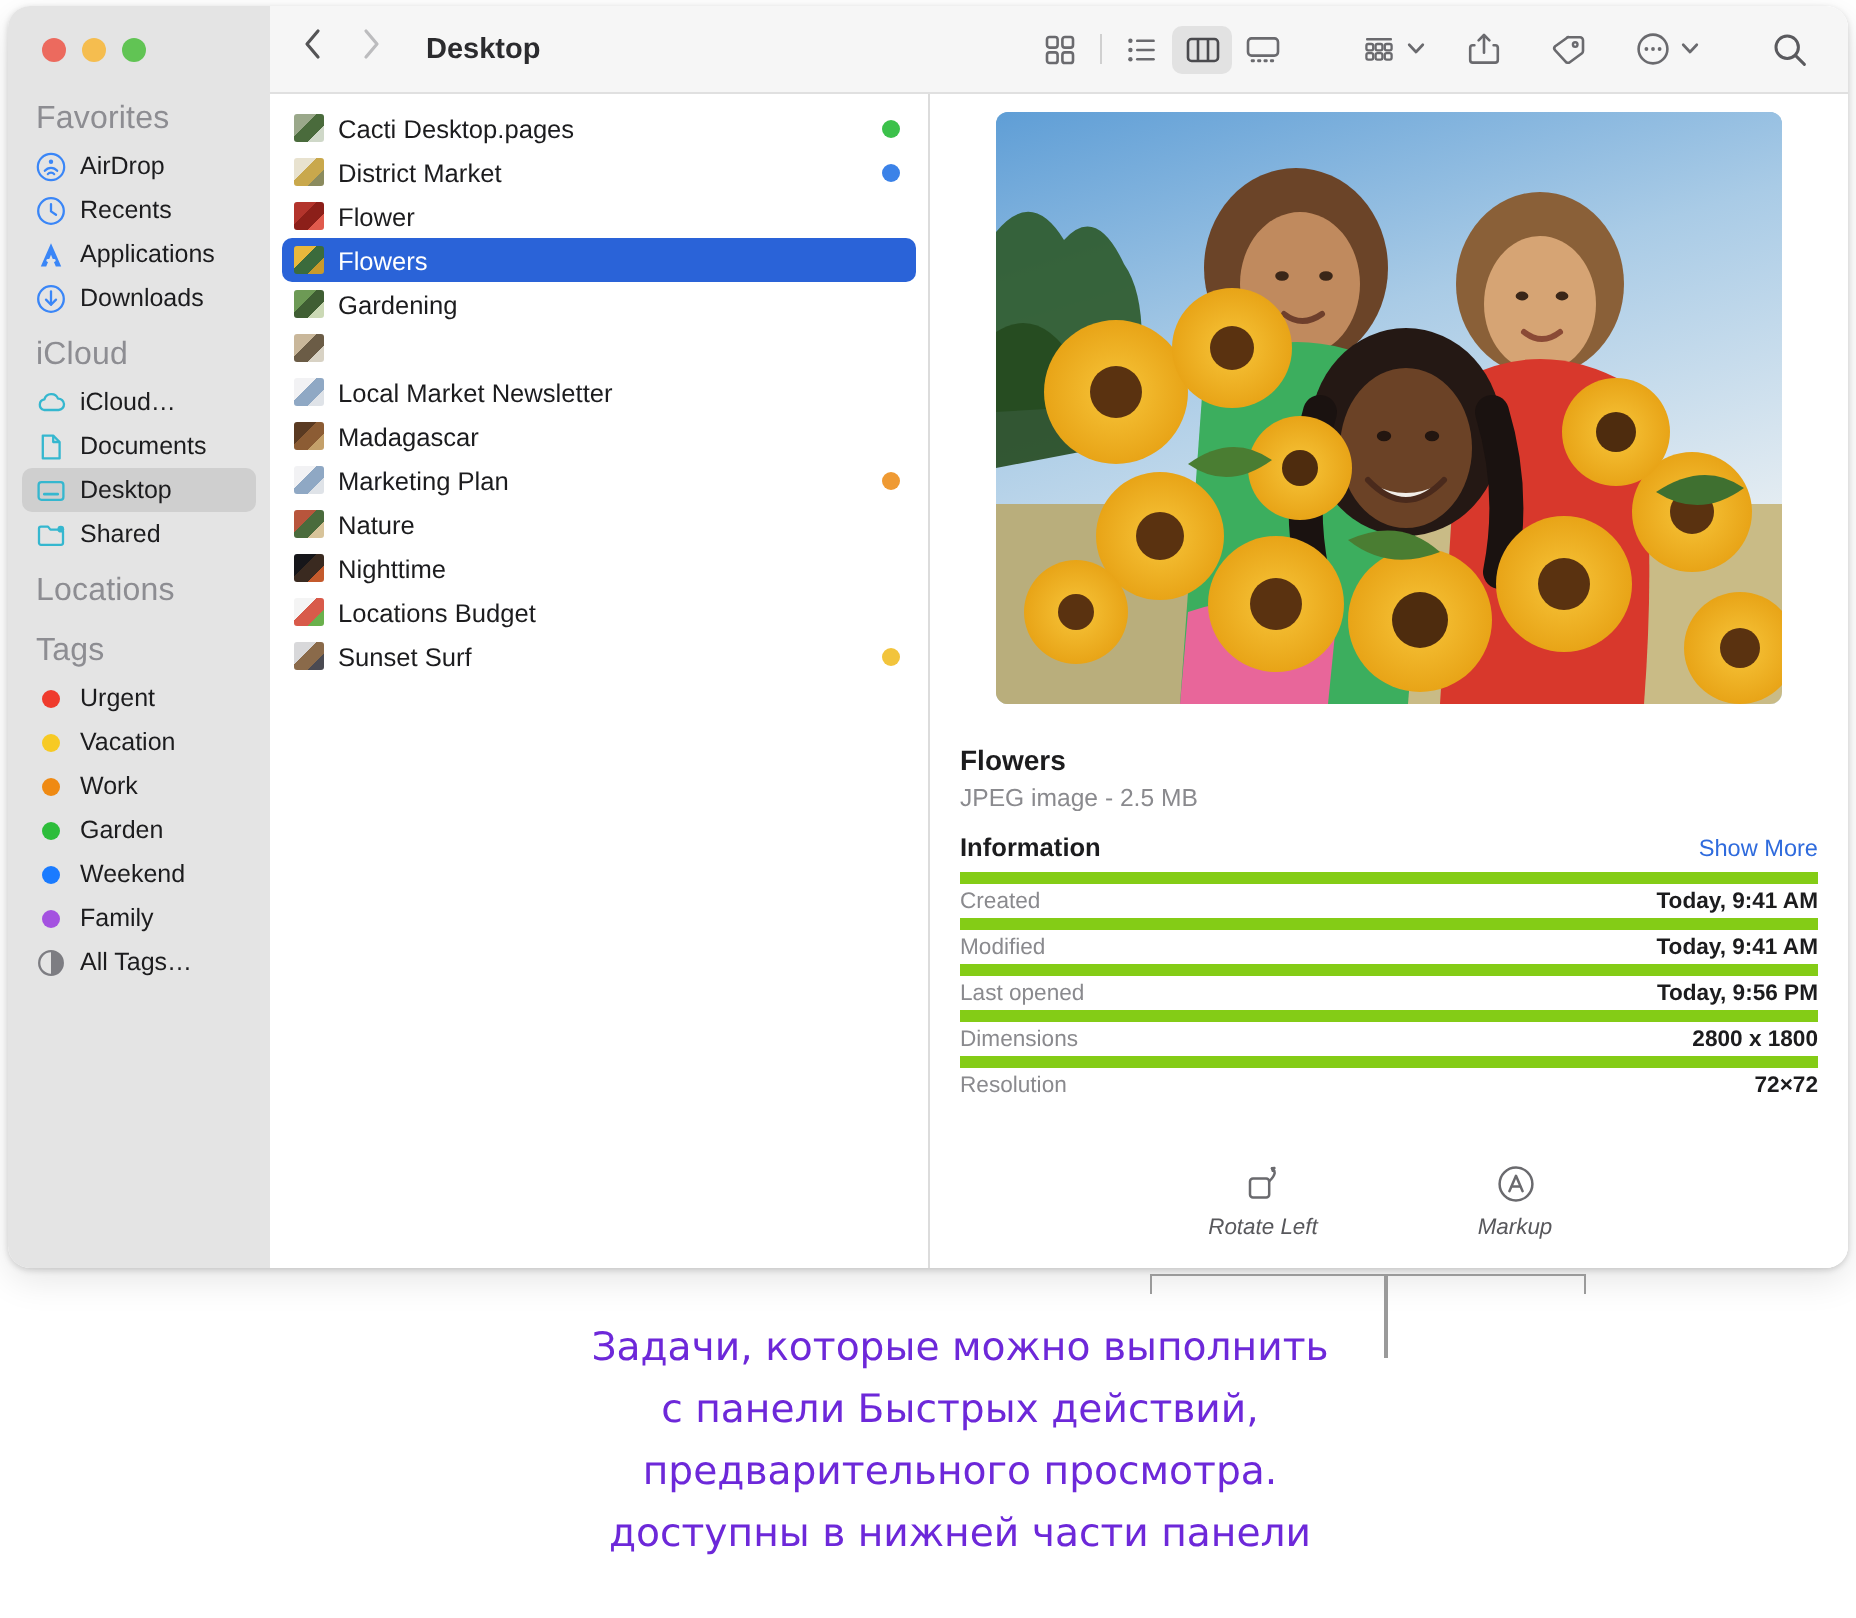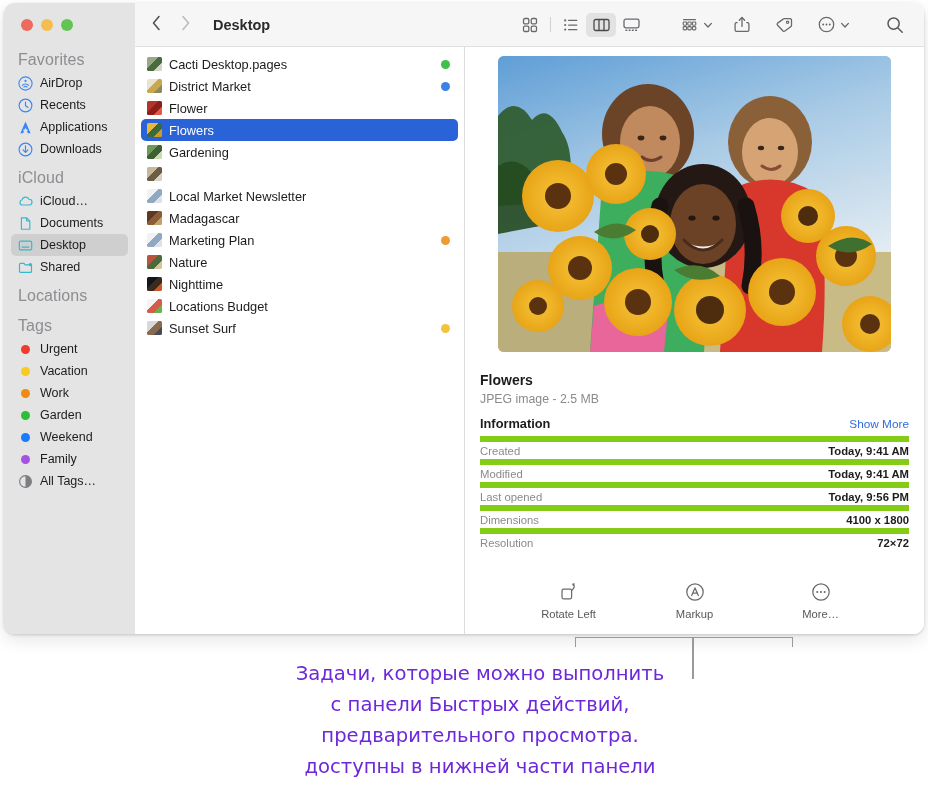--- a/index.html
+++ b/index.html
@@ -179,21 +179,21 @@
     height: 23px;
     border-top: 6px solid #84cc16;
     font-size: 11.3px;
   }
   .pv-label { color: #8a8a8e; }
   .pv-value { color: #1c1c1e; font-weight: 700; }
 
   #quick-actions {
     margin-top: auto;
     padding-bottom: 14px;
-    display: flex; justify-content: center; gap: 48px;
+    display: flex; justify-content: center; gap: 48px; font-style: italic;
   }
   .qa-btn {
     display: flex; flex-direction: column; align-items: center;
     width: 78px; gap: 6px;
   }
   .qa-icon { height: 21px; display: flex; align-items: center; justify-content: center; }
   .qa-label { font-size: 11.2px; color: #58585c; white-space: nowrap; }
 
   
   #callout-bracket {
@@ -669,21 +669,21 @@
             <div class="pv-row">
               <span class="pv-label">Modified</span>
               <span class="pv-value">Today, 9:41 AM</span>
             </div>
             <div class="pv-row">
               <span class="pv-label">Last opened</span>
               <span class="pv-value">Today, 9:56 PM</span>
             </div>
             <div class="pv-row">
               <span class="pv-label">Dimensions</span>
-              <span class="pv-value">4100 x 1800</span>
+              <span class="pv-value">2800 x 1800</span>
             </div>
             <div class="pv-row">
               <span class="pv-label">Resolution</span>
               <span class="pv-value">72×72</span>
             </div>
           </div>
 
         <div id="quick-actions">
             <div class="qa-btn">
               <div class="qa-icon">
@@ -698,31 +698,20 @@
             <div class="qa-btn">
               <div class="qa-icon">
                 <svg width="20" height="20" viewBox="0 0 20 20">
       <circle cx="10" cy="10" r="8.2" fill="none" stroke="#6a6a6e" stroke-width="1.25"></circle>
       <path d="M6.7 13.6 L10 5.9 L13.3 13.6" fill="none" stroke="#6a6a6e" stroke-width="1.25" stroke-linecap="round" stroke-linejoin="round"></path>
       <line x1="8" y1="11.2" x2="12" y2="11.2" stroke="#6a6a6e" stroke-width="1.25" stroke-linecap="round"></line>
                 </svg>
               </div>
               <div class="qa-label">Markup</div>
             </div>
-            <div class="qa-btn">
-              <div class="qa-icon">
-                <svg width="20" height="20" viewBox="0 0 20 20">
-      <circle cx="10" cy="10" r="8.2" fill="none" stroke="#6a6a6e" stroke-width="1.25"></circle>
-      <circle cx="6.3" cy="10" r="1.05" fill="#6a6a6e"></circle>
-      <circle cx="10" cy="10" r="1.05" fill="#6a6a6e"></circle>
-      <circle cx="13.7" cy="10" r="1.05" fill="#6a6a6e"></circle>
-                </svg>
-              </div>
-              <div class="qa-label">More…</div>
-            </div>
           </div>
       </div>
     </div>
   </div>
 </div>
 
 <div id="callout-bracket"></div>
 <div id="callout-stem"></div>
 <div id="caption">
     <span class="cl">Задачи, которые можно выполнить</span>

